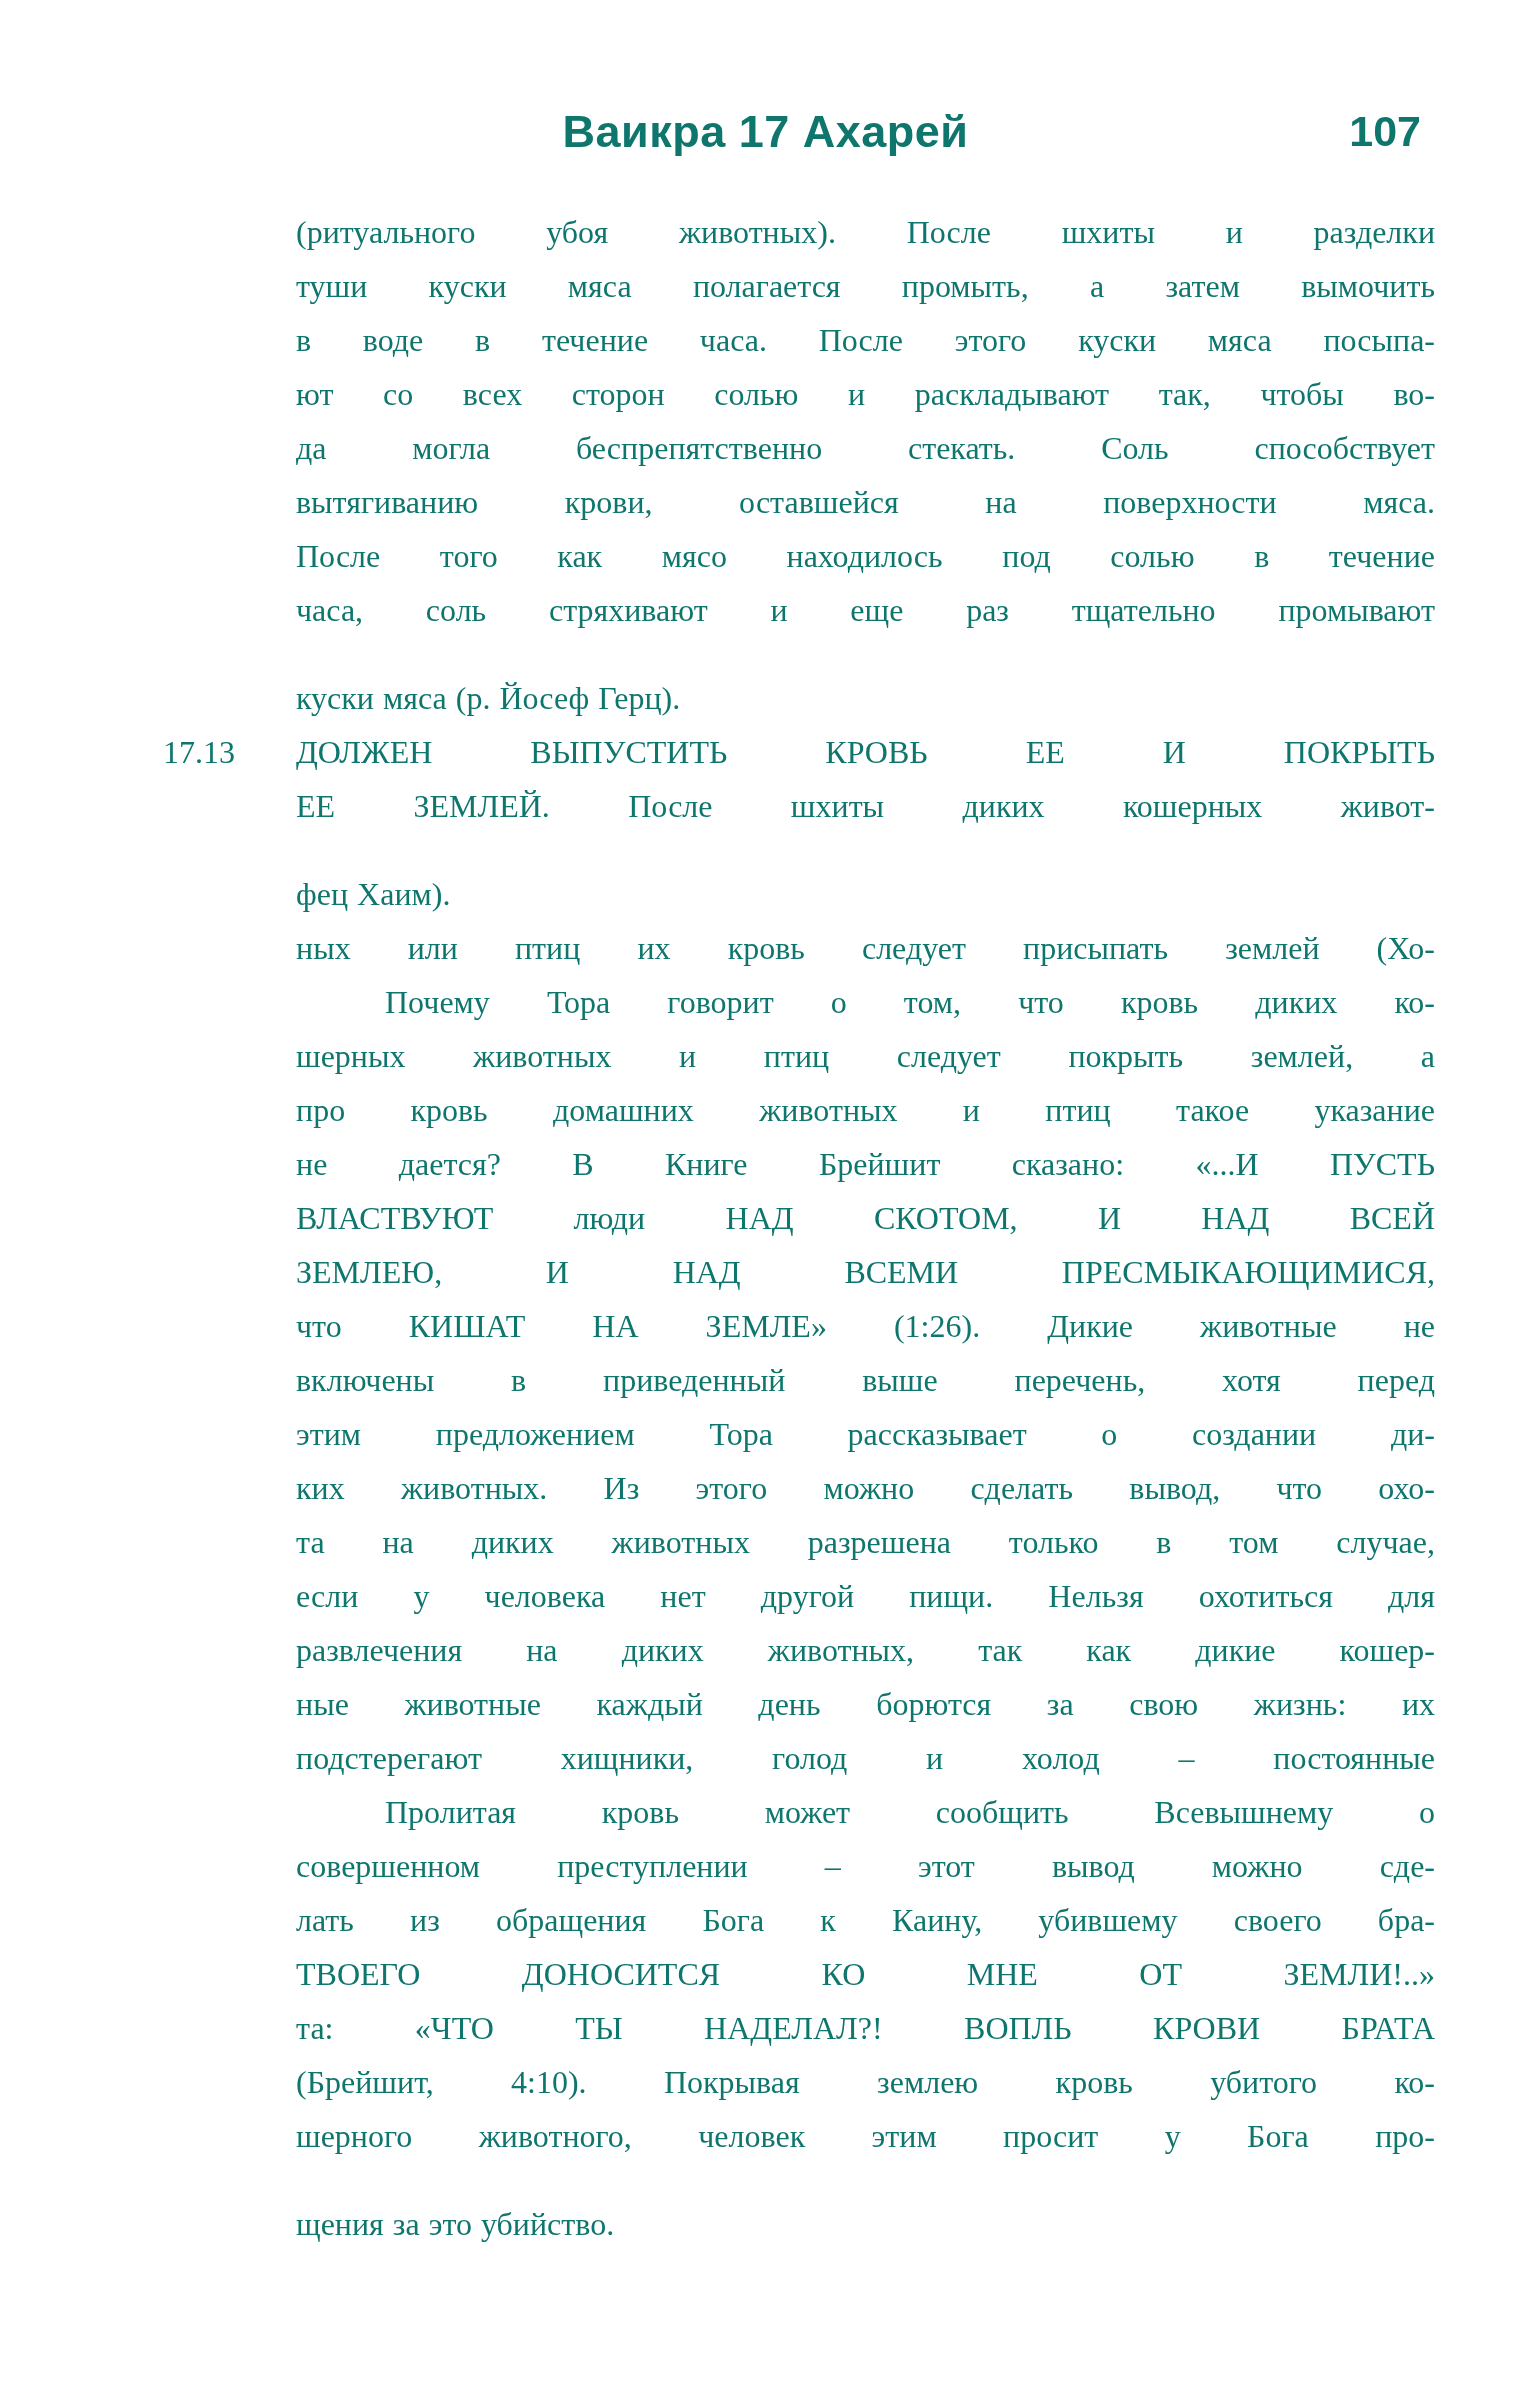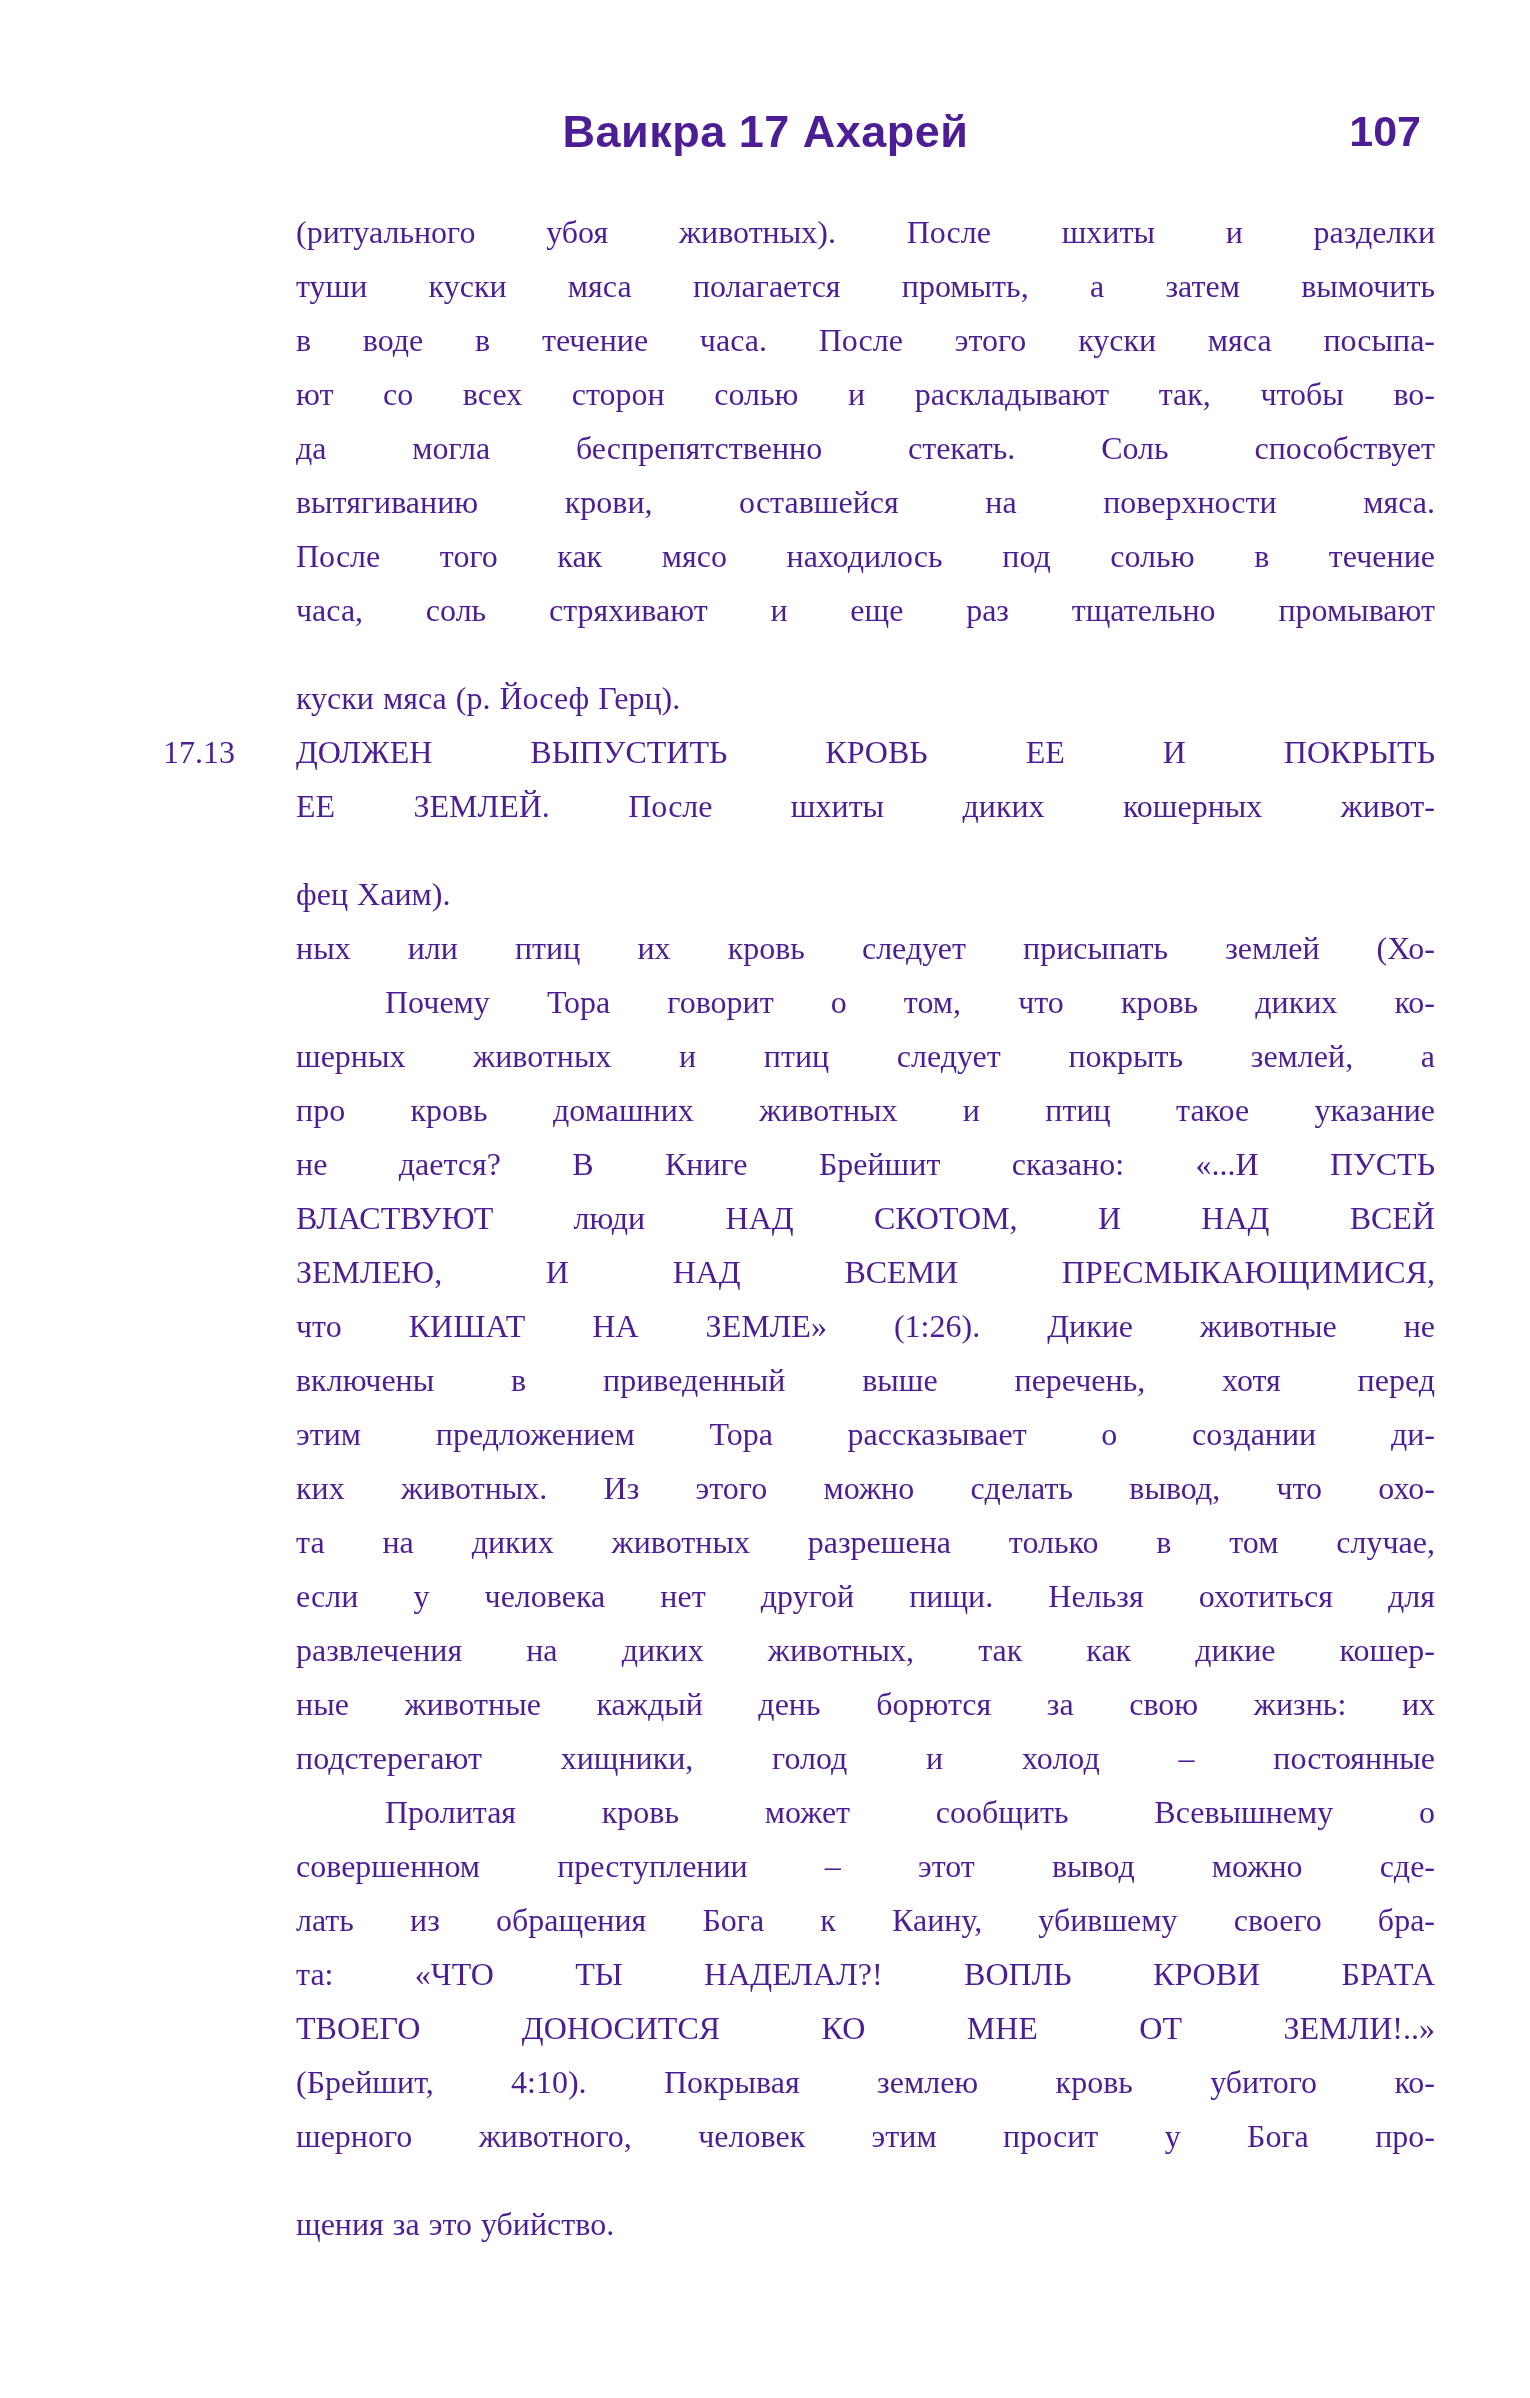--- a/index.html
+++ b/index.html
@@ -2,21 +2,21 @@
 <html><head>
 <meta charset="utf-8">
 <style>
   * { margin: 0; padding: 0; box-sizing: border-box; }
   html, body { background: #ffffff; }
   .page {
     position: relative;
     width: 1531px;
     height: 2399px;
     background: #ffffff;
-    color: #4c1d95;
+    color: #0f766e;
     font-family: "Liberation Serif", "DejaVu Serif", serif;
     overflow: hidden;
   }
   .header {
     position: absolute;
     top: 104px;
     left: 0;
     width: 100%;
     height: 55px;
     font-family: "Liberation Sans", "DejaVu Sans", sans-serif;
@@ -97,20 +97,20 @@
       <div class="line"><span class="reg">этим предложением Тора рассказывает о создании ди-</span></div>
       <div class="line"><span class="reg">ких животных. Из этого можно сделать вывод, что охо-</span></div>
       <div class="line"><span class="reg">та на диких животных разрешена только в том случае,</span></div>
       <div class="line"><span class="reg">если у человека нет другой пищи. Нельзя охотиться для</span></div>
       <div class="line"><span class="reg">развлечения на диких животных, так как дикие кошер-</span></div>
       <div class="line"><span class="reg">ные животные каждый день борются за свою жизнь: их</span></div>
       <div class="line"><span class="reg">подстерегают хищники, голод и холод – постоянные</span></div>
       <div class="line indent"><span class="reg">Пролитая кровь может сообщить Всевышнему о</span></div>
       <div class="line"><span class="reg">совершенном преступлении – этот вывод можно сде-</span></div>
       <div class="line"><span class="reg">лать из обращения Бога к Каину, убившему своего бра-</span></div>
+      <div class="line"><span class="reg">ТВОЕГО ДОНОСИТСЯ КО МНЕ ОТ ЗЕМЛИ!..»</span></div>
       <div class="line"><span class="reg">та: «ЧТО ТЫ НАДЕЛАЛ?! ВОПЛЬ КРОВИ БРАТА</span></div>
-      <div class="line"><span class="reg">ТВОЕГО ДОНОСИТСЯ КО МНЕ ОТ ЗЕМЛИ!..»</span></div>
       <div class="line"><span class="reg">(Брейшит, 4:10). Покрывая землею кровь убитого ко-</span></div>
       <div class="line"><span class="reg">шерного животного, человек этим просит у Бога про-</span></div>
       <div class="line para-end"><span class="reg">щения за это убийство.</span></div>
     </div>
 </div>
 
 
 </body></html>

